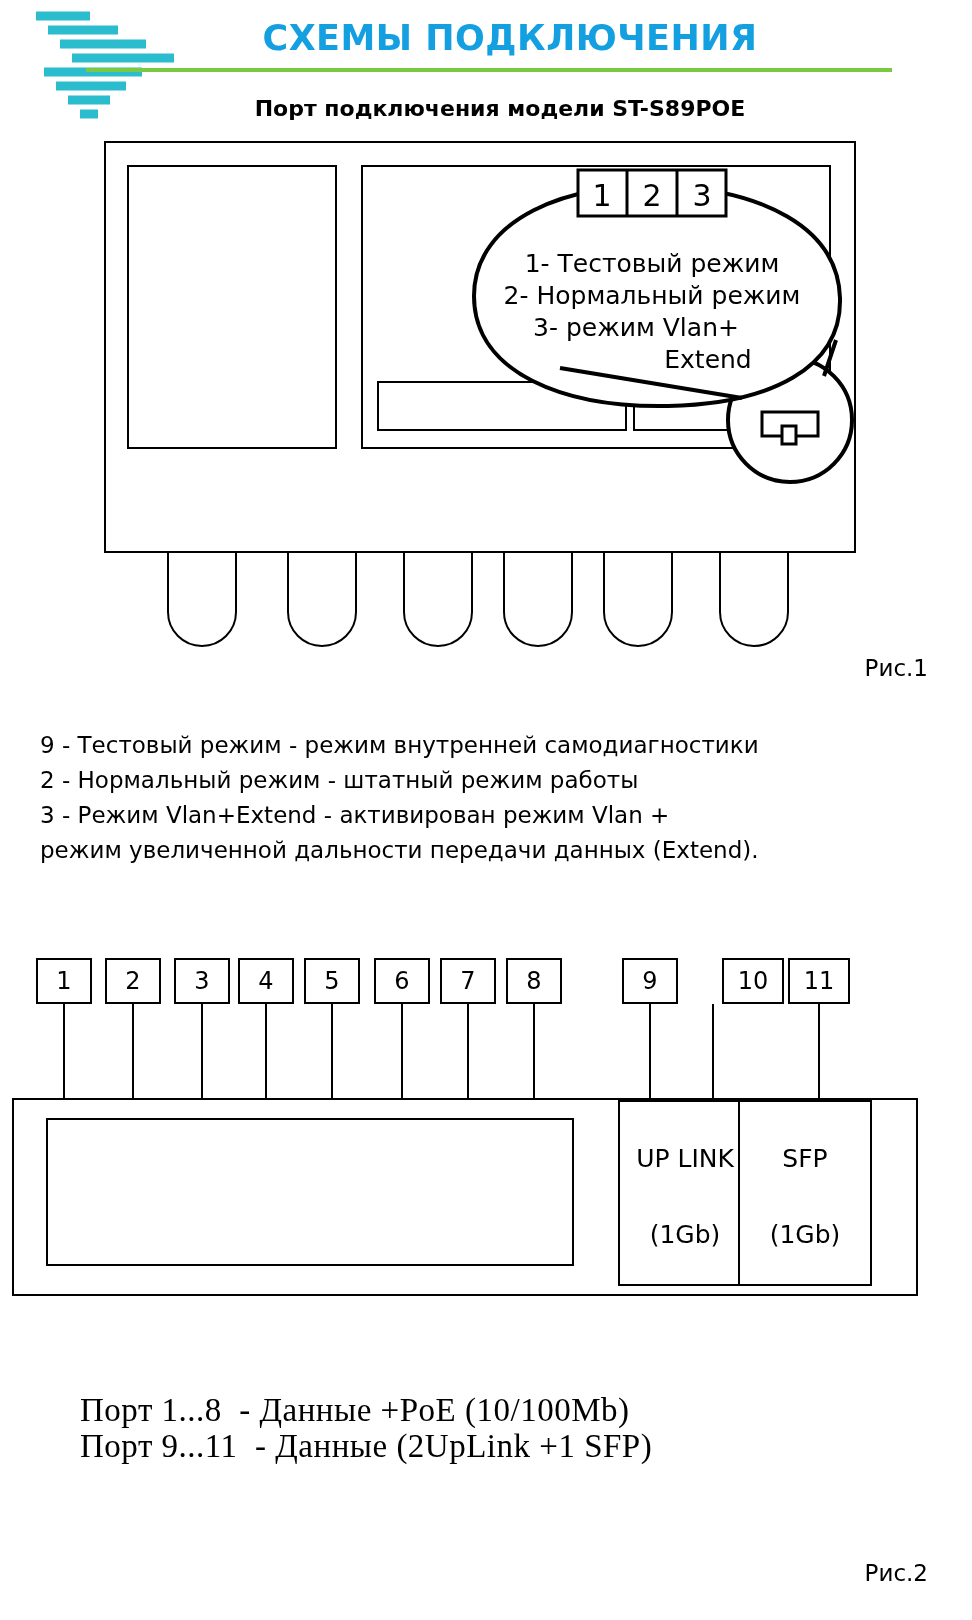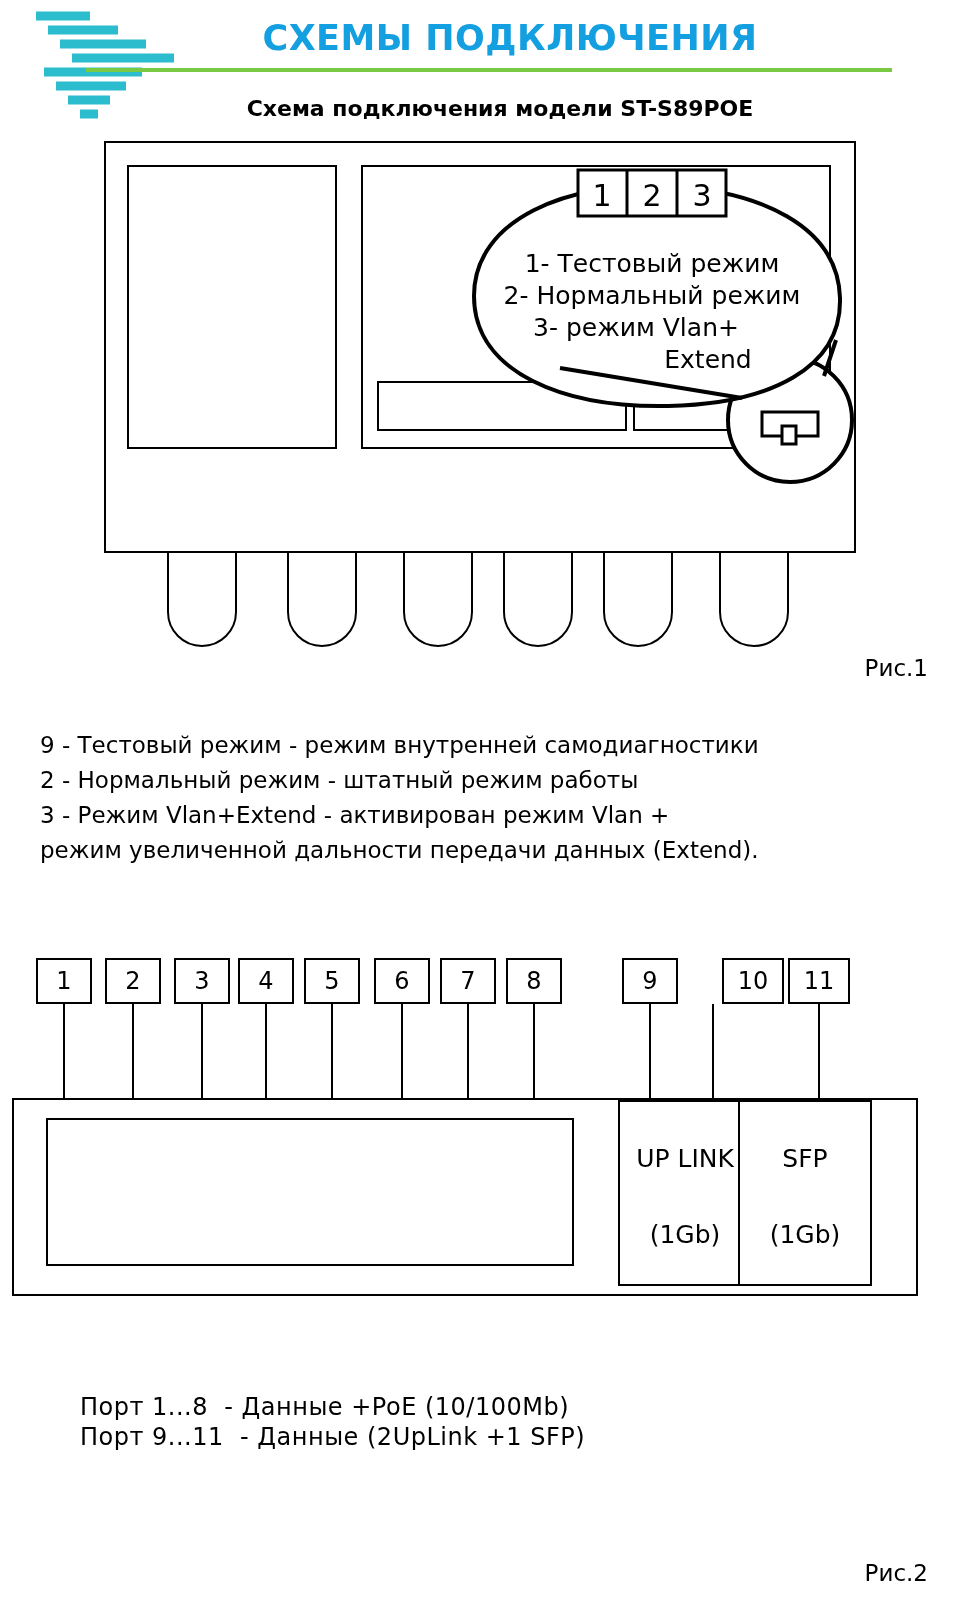--- a/index.html
+++ b/index.html
@@ -164,24 +164,25 @@
     left: 0; right: 0;
     top: 118px;
     text-align: center;
     font-size: 25px;
   }
 
   .ports-note {
     position: absolute;
     left: 80px;
     top: 1392px;
-    font-size: 24px;
-    line-height: 30px;
+    font-size: 33px;
+    line-height: 36px;
     letter-spacing: 0.5px;
     white-space: pre;
+    font-family: Liberation Serif, serif;
   }
   .fig2-caption {
     position: absolute;
     right: 44px;
     top: 1560px;
     font-size: 23px;
   }
 </style>
 </head>
 <body>
@@ -201,21 +202,21 @@
         <line x1="58" y1="106" x2="76" y2="106"></line>
       </g>
       <g stroke="#2bbccd" stroke-width="7" opacity="0.95">
         <line x1="8" y1="14" x2="8" y2="100" stroke="#ffffff" stroke-width="0"></line>
       </g>
     </svg>
   </div>
 
   <div class="page-title">СХЕМЫ ПОДКЛЮЧЕНИЯ</div>
   <div class="title-rule-green"></div>
-  <div class="section-title">Схема подключения модели ST-S89POE</div>
+  <div class="section-title">Порт подключения модели ST-S89POE</div>
 
   <div class="fig1-wrap">
     <svg width="972" height="560" viewBox="0 0 972 560" xmlns="http://www.w3.org/2000/svg">
 
       <rect x="105" y="12" width="750" height="410" fill="#ffffff" stroke="#000000" stroke-width="2"></rect>
 
       <rect x="128" y="36" width="208" height="282" fill="#ffffff" stroke="#000000" stroke-width="2"></rect>
 
       <rect x="362" y="36" width="468" height="282" fill="#ffffff" stroke="#000000" stroke-width="2"></rect>
 

